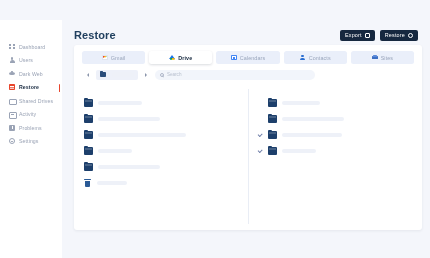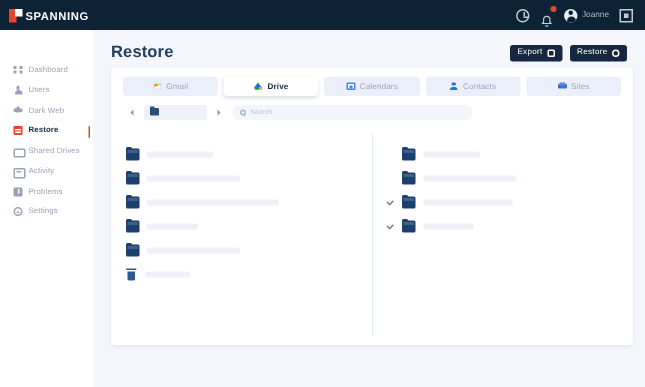--- a/index.html
+++ b/index.html
@@ -250,44 +250,20 @@
   }
   .bar {
     height: 4.6px; border-radius: 2.5px; background: #eef1f8;
   }
 </style>
 </head>
 <body>
 
 <div class="app">
 
-  <div class="topbar">
-    <div class="logo">
-      <span class="logo-mark">
-        <span class="sq1"></span>
-          <span class="sq2"></span>
-      </span>
-      <span class="logo-text">SPANNING</span>
-    </div>
-    <div class="topbar-right">
-      <span class="circ-icon"></span>
-      <span class="ticon" style="position:relative;">
-        <svg width="9" height="9" viewBox="0 0 12 12">
-            <path d="M6 1.2c-1.7 0-2.8 1.2-2.8 2.9v2.3l-1 1.2h7.6l-1-1.2V4.1C8.8 2.4 7.7 1.2 6 1.2z" fill="none" stroke="#c3ccd6" stroke-width="1"></path>
-            <path d="M5 9.2a1 1 0 0 0 2 0" fill="none" stroke="#c3ccd6" stroke-width="1"></path>
-          </svg>
-        <span class="badge-dot"></span>
-      </span>
-      <span class="avatar-chip">
-        <span class="avatar-circle"></span>
-        <span class="user-name">Joanne</span>
-      </span>
-      <span class="grid-icon"></span>
-    </div>
-  </div>
 
   <div class="sidebar">
     <div class="nav">
       <div class="nav-item">
         <span class="nav-icon ic-grid"></span>
         <span class="nav-label">Dashboard</span>
       </div>
       <div class="nav-item">
         <span class="nav-icon ic-user"></span>
         <span class="nav-label">Users</span>

